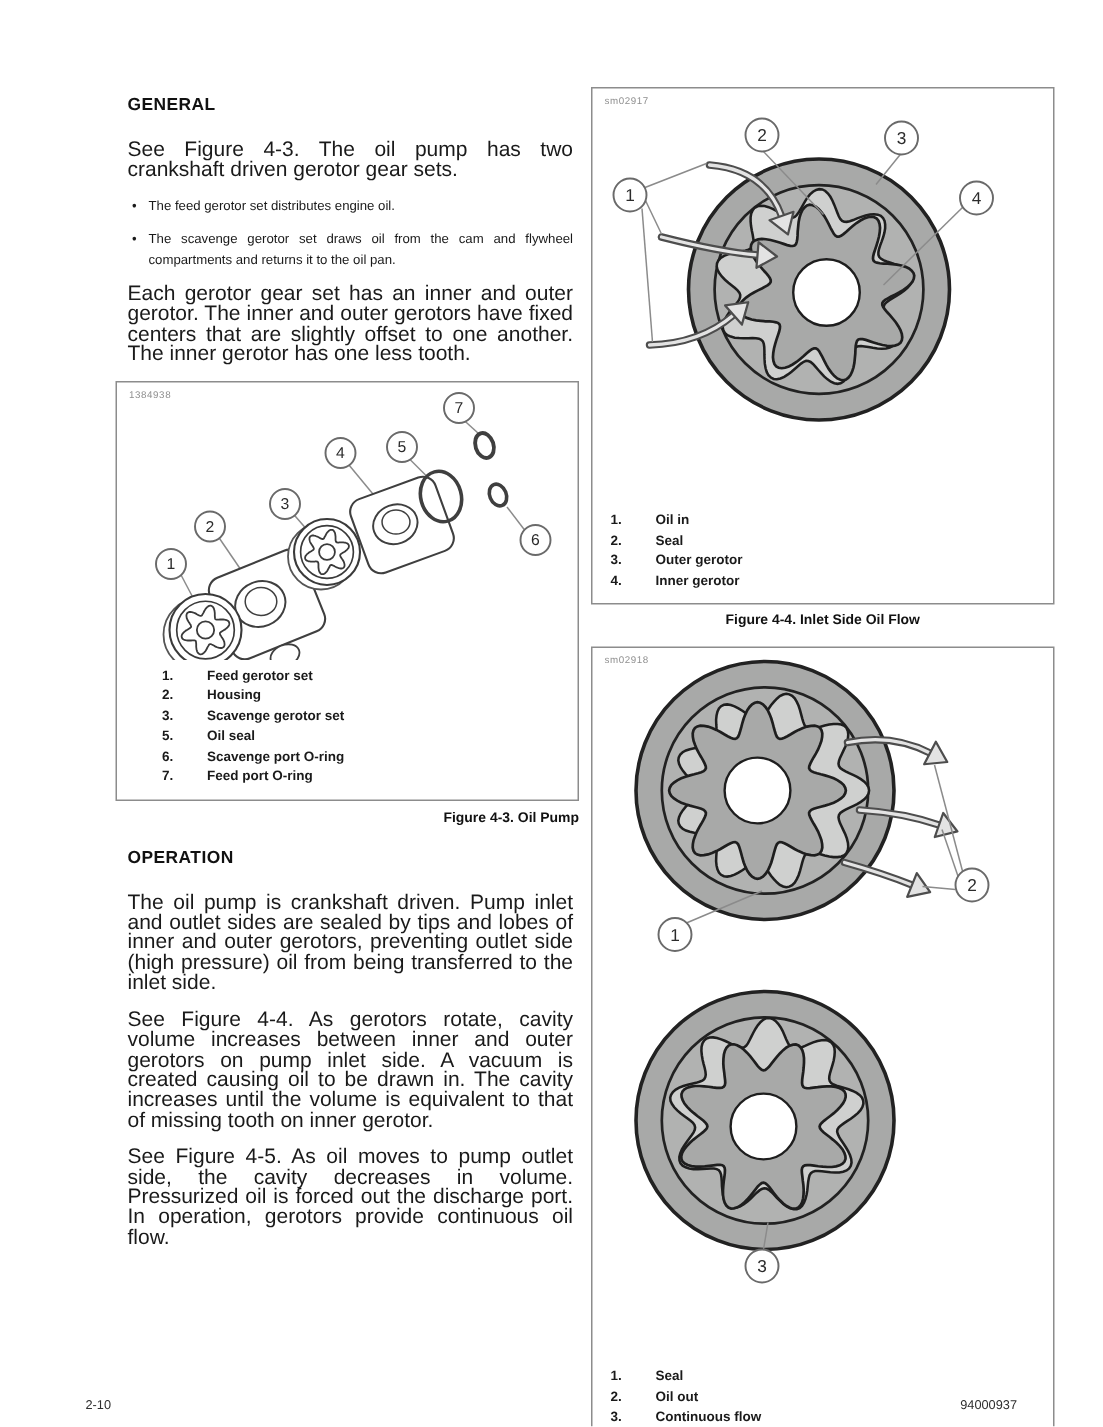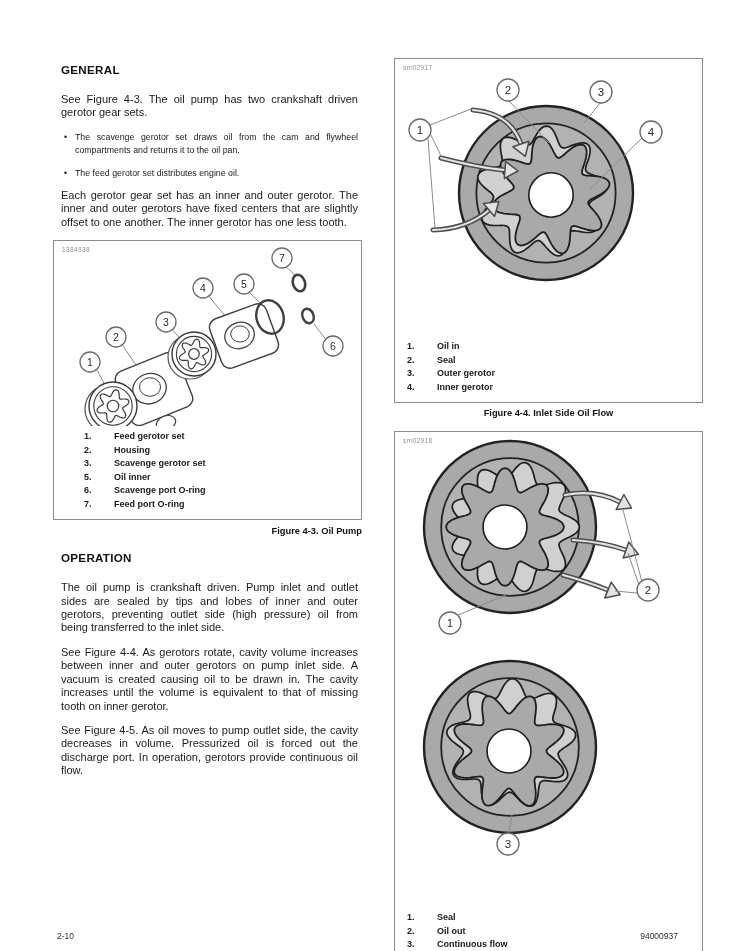--- a/index.html
+++ b/index.html
@@ -1,21 +1,21 @@
 <!DOCTYPE html>
 <html><head>
 <meta charset="utf-8">
 <style>
   html,body{margin:0;padding:0;background:#ffffff;}
   .page{position:relative;width:735px;height:951px;background:#fff;overflow:hidden;
         font-family:"Liberation Sans",sans-serif;color:#1a1a1a;}
-  .col-left{position:absolute;left:61px;top:55px;width:297px;}
+  .col-left{position:absolute;left:85px;top:55px;width:297px;}
   .col-right{position:absolute;left:394px;top:58px;width:309px;}
   h1.section{font-size:11.6px;font-weight:bold;letter-spacing:.3px;margin:8px 0 17px 0;color:#111;}
-  p.body{font-size:11px;line-height:13.4px;text-align:justify;margin:0 0 11px 0;}
+  p.body{font-size:14px;line-height:13.4px;text-align:justify;margin:0 0 11px 0;}
   ul.bullets{list-style:none;margin:1px 0 2px 0;padding:0;}
   ul.bullets li{position:relative;font-size:8.8px;line-height:13.4px;margin:0 0 9px 0;
                 padding-left:14px;text-align:justify;}
   ul.bullets li::before{content:"\2022";position:absolute;left:3px;top:0;font-size:8.8px;color:#1a1a1a;}
   .figbox{position:relative;border:1px solid #8c8c8c;background:#fff;}
   .figbox.left{width:307px;margin-left:-8px;margin-top:3px;}
   .figbox.right{width:307px;}
   .imgid{position:absolute;top:5px;left:8px;font-size:6.5px;color:#8f8f8f;letter-spacing:.4px;}
   svg.art{display:block;}
   .legend{padding:4px 6px 8px 30px;}
@@ -34,22 +34,22 @@
 </style>
 </head>
 <body>
 
 <div class="page">
 
   <div class="col-left">
     <h1 class="section">GENERAL</h1>
     <p class="body">See Figure 4-3. The oil pump has two crankshaft driven gerotor gear sets.</p>
     <ul class="bullets">
+      <li>The feed gerotor set distributes engine oil.</li>
       <li>The scavenge gerotor set draws oil from the cam and flywheel compartments and returns it to the oil pan.</li>
-      <li>The feed gerotor set distributes engine oil.</li>
     </ul>
     <p class="body">Each gerotor gear set has an inner and outer gerotor. The inner and outer gerotors have fixed centers that are slightly offset to one another. The inner gerotor has one less tooth.</p>
 
     <div class="figbox left">
       <span class="imgid">1384938</span>
       <svg class="art" width="307" height="185" viewBox="0 0 307 185">
         <g id="art43">
             <line x1="42" y1="127" x2="52" y2="146" stroke="#8b8b8b" stroke-width="1"></line>
             <line x1="67" y1="102" x2="82" y2="124" stroke="#8b8b8b" stroke-width="1"></line>
             <line x1="117" y1="87" x2="130" y2="102" stroke="#8b8b8b" stroke-width="1"></line>
@@ -104,21 +104,21 @@
           </g>
         <g class="callout" transform="translate(228,17)">
             <circle r="10"></circle>
             <text y="3.6">7</text>
           </g>
       </svg>
       <div class="legend">
         <div class="lrow"><span class="lnum">1.</span><span>Feed gerotor set</span></div>
         <div class="lrow"><span class="lnum">2.</span><span>Housing</span></div>
         <div class="lrow"><span class="lnum">3.</span><span>Scavenge gerotor set</span></div>
-        <div class="lrow"><span class="lnum">5.</span><span>Oil inner</span></div>
+        <div class="lrow"><span class="lnum">5.</span><span>Oil seal</span></div>
         <div class="lrow"><span class="lnum">6.</span><span>Scavenge port O-ring</span></div>
         <div class="lrow"><span class="lnum">7.</span><span>Feed port O-ring</span></div>
       </div>
     </div>
     <div class="caption left">Figure 4-3. Oil Pump</div>
 
     <h1 class="section">OPERATION</h1>
     <p class="body">The oil pump is crankshaft driven. Pump inlet and outlet sides are sealed by tips and lobes of inner and outer gerotors, preventing outlet side (high pressure) oil from being transferred to the inlet side.</p>
     <p class="body">See Figure 4-4. As gerotors rotate, cavity volume increases between inner and outer gerotors on pump inlet side. A vacuum is created causing oil to be drawn in. The cavity increases until the volume is equivalent to that of missing tooth on inner gerotor.</p>
     <p class="body">See Figure 4-5. As oil moves to pump outlet side, the cavity decreases in volume. Pressurized oil is forced out the discharge port. In operation, gerotors provide continuous oil flow.</p>

